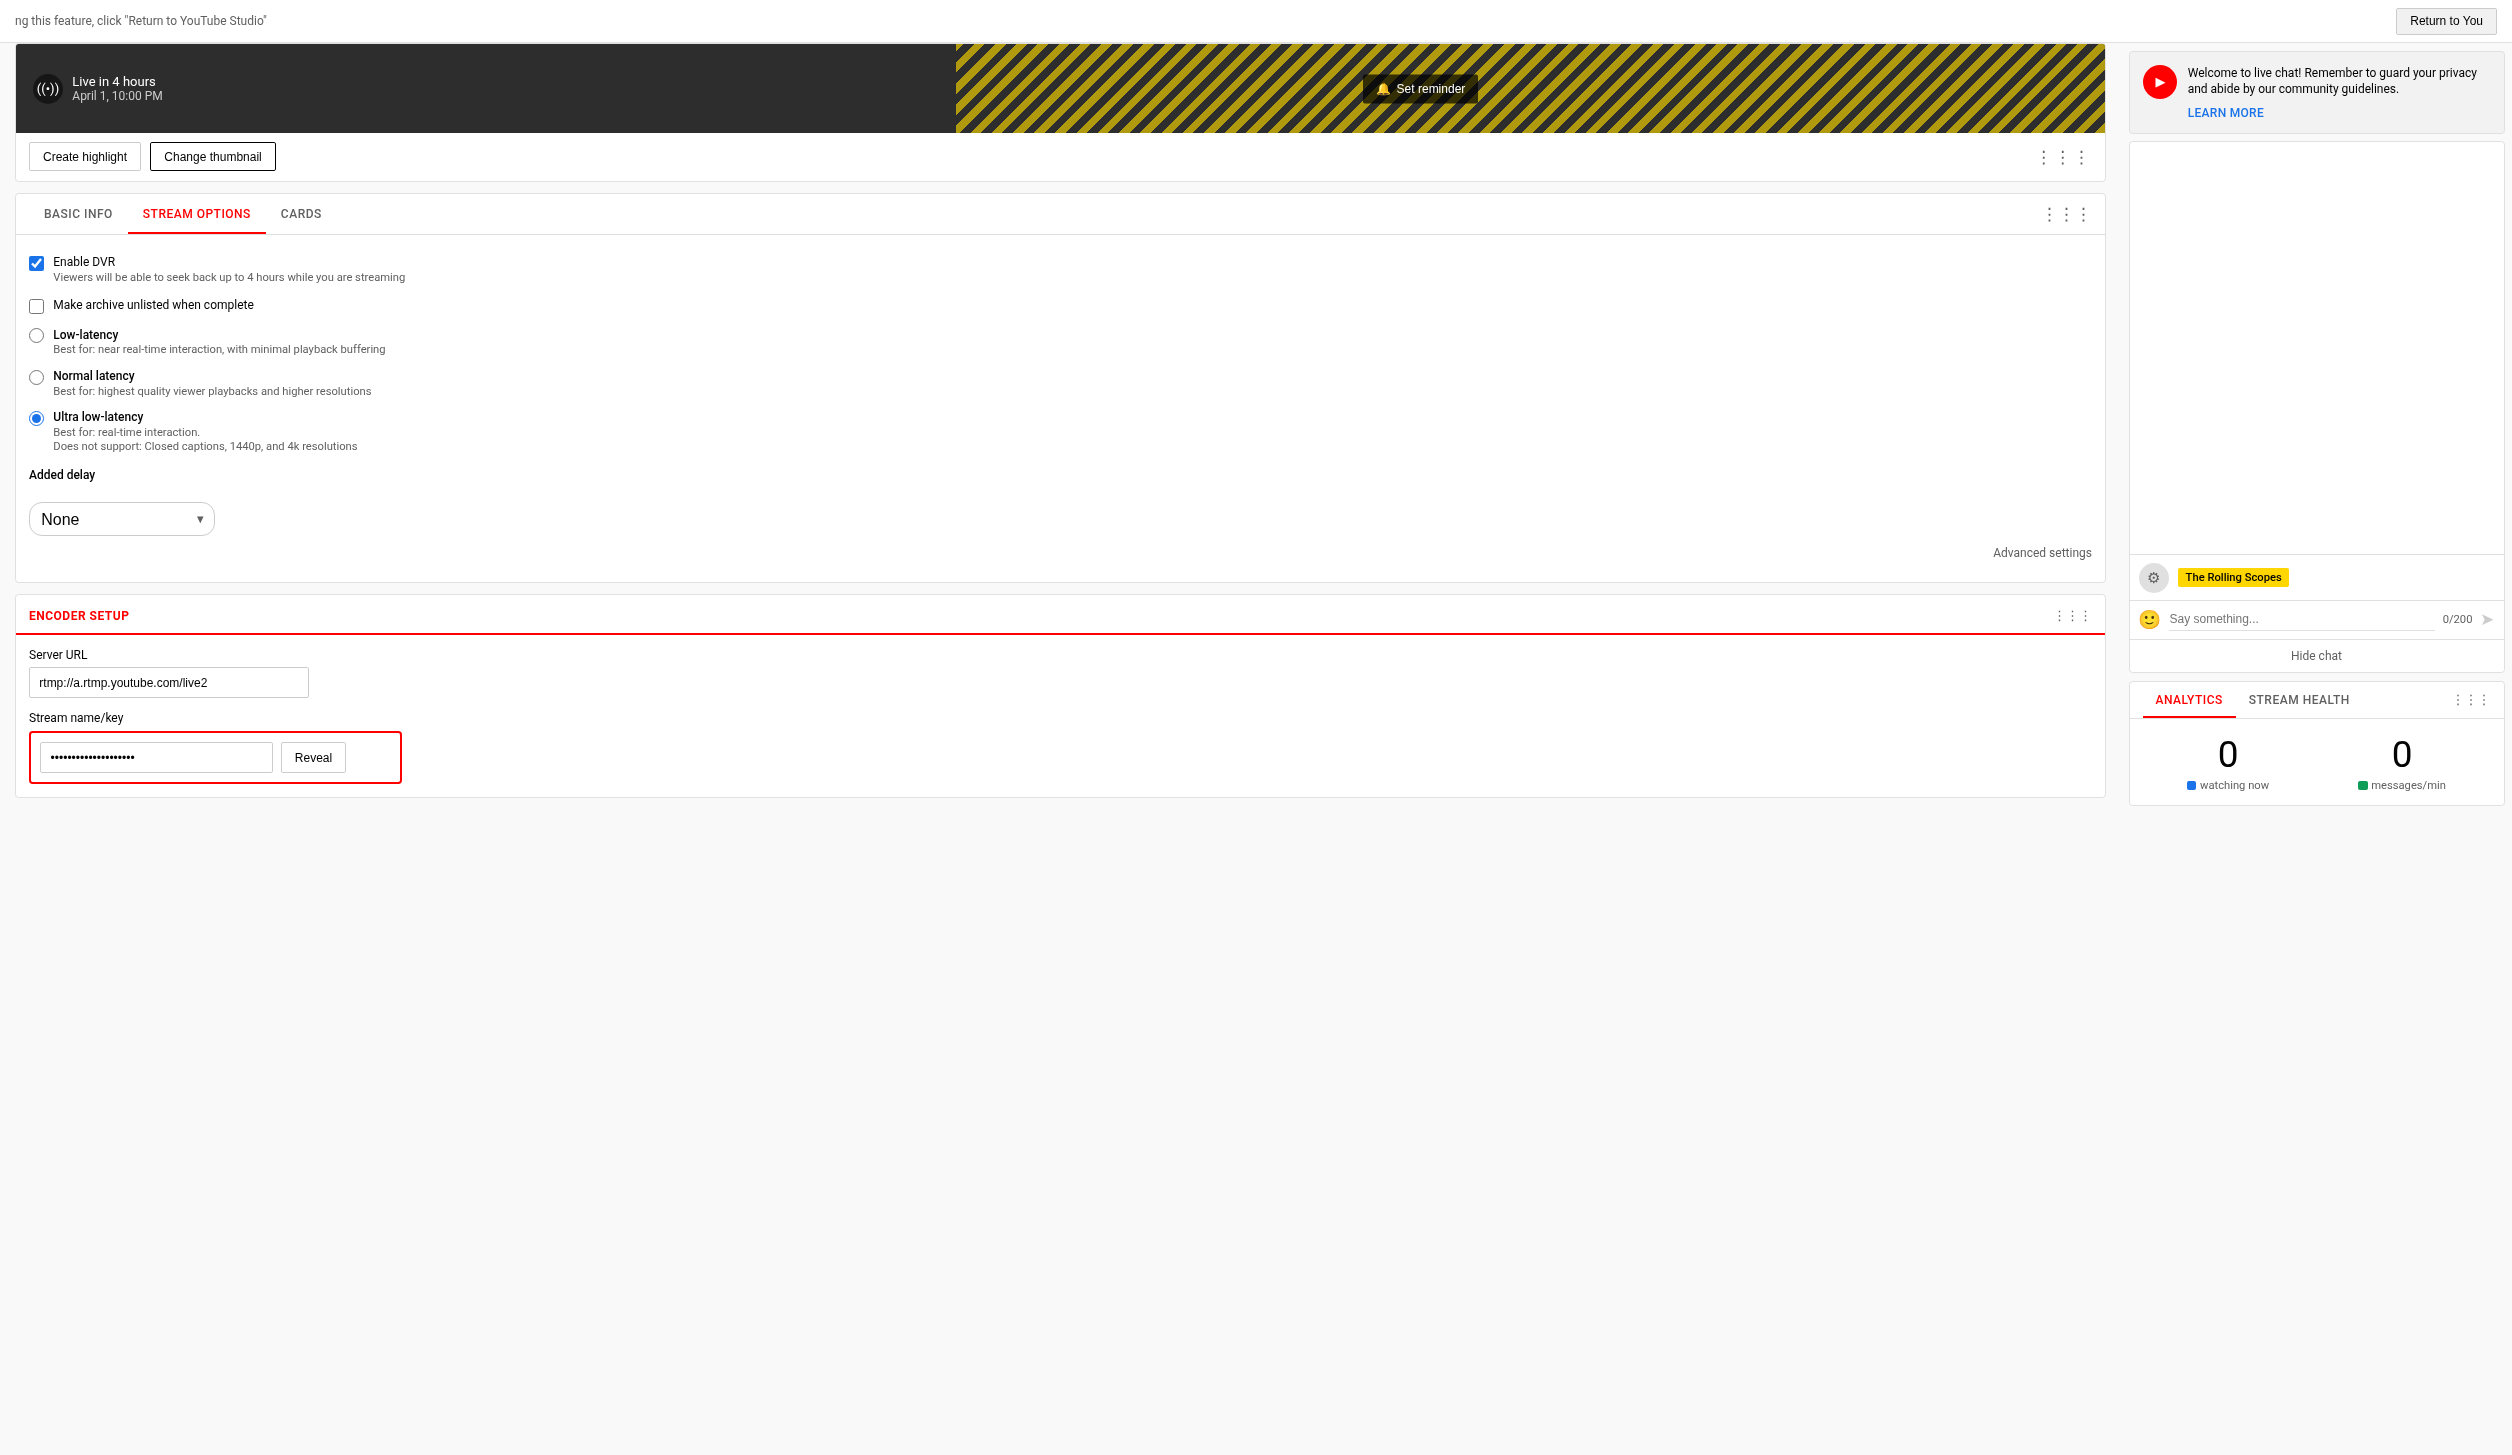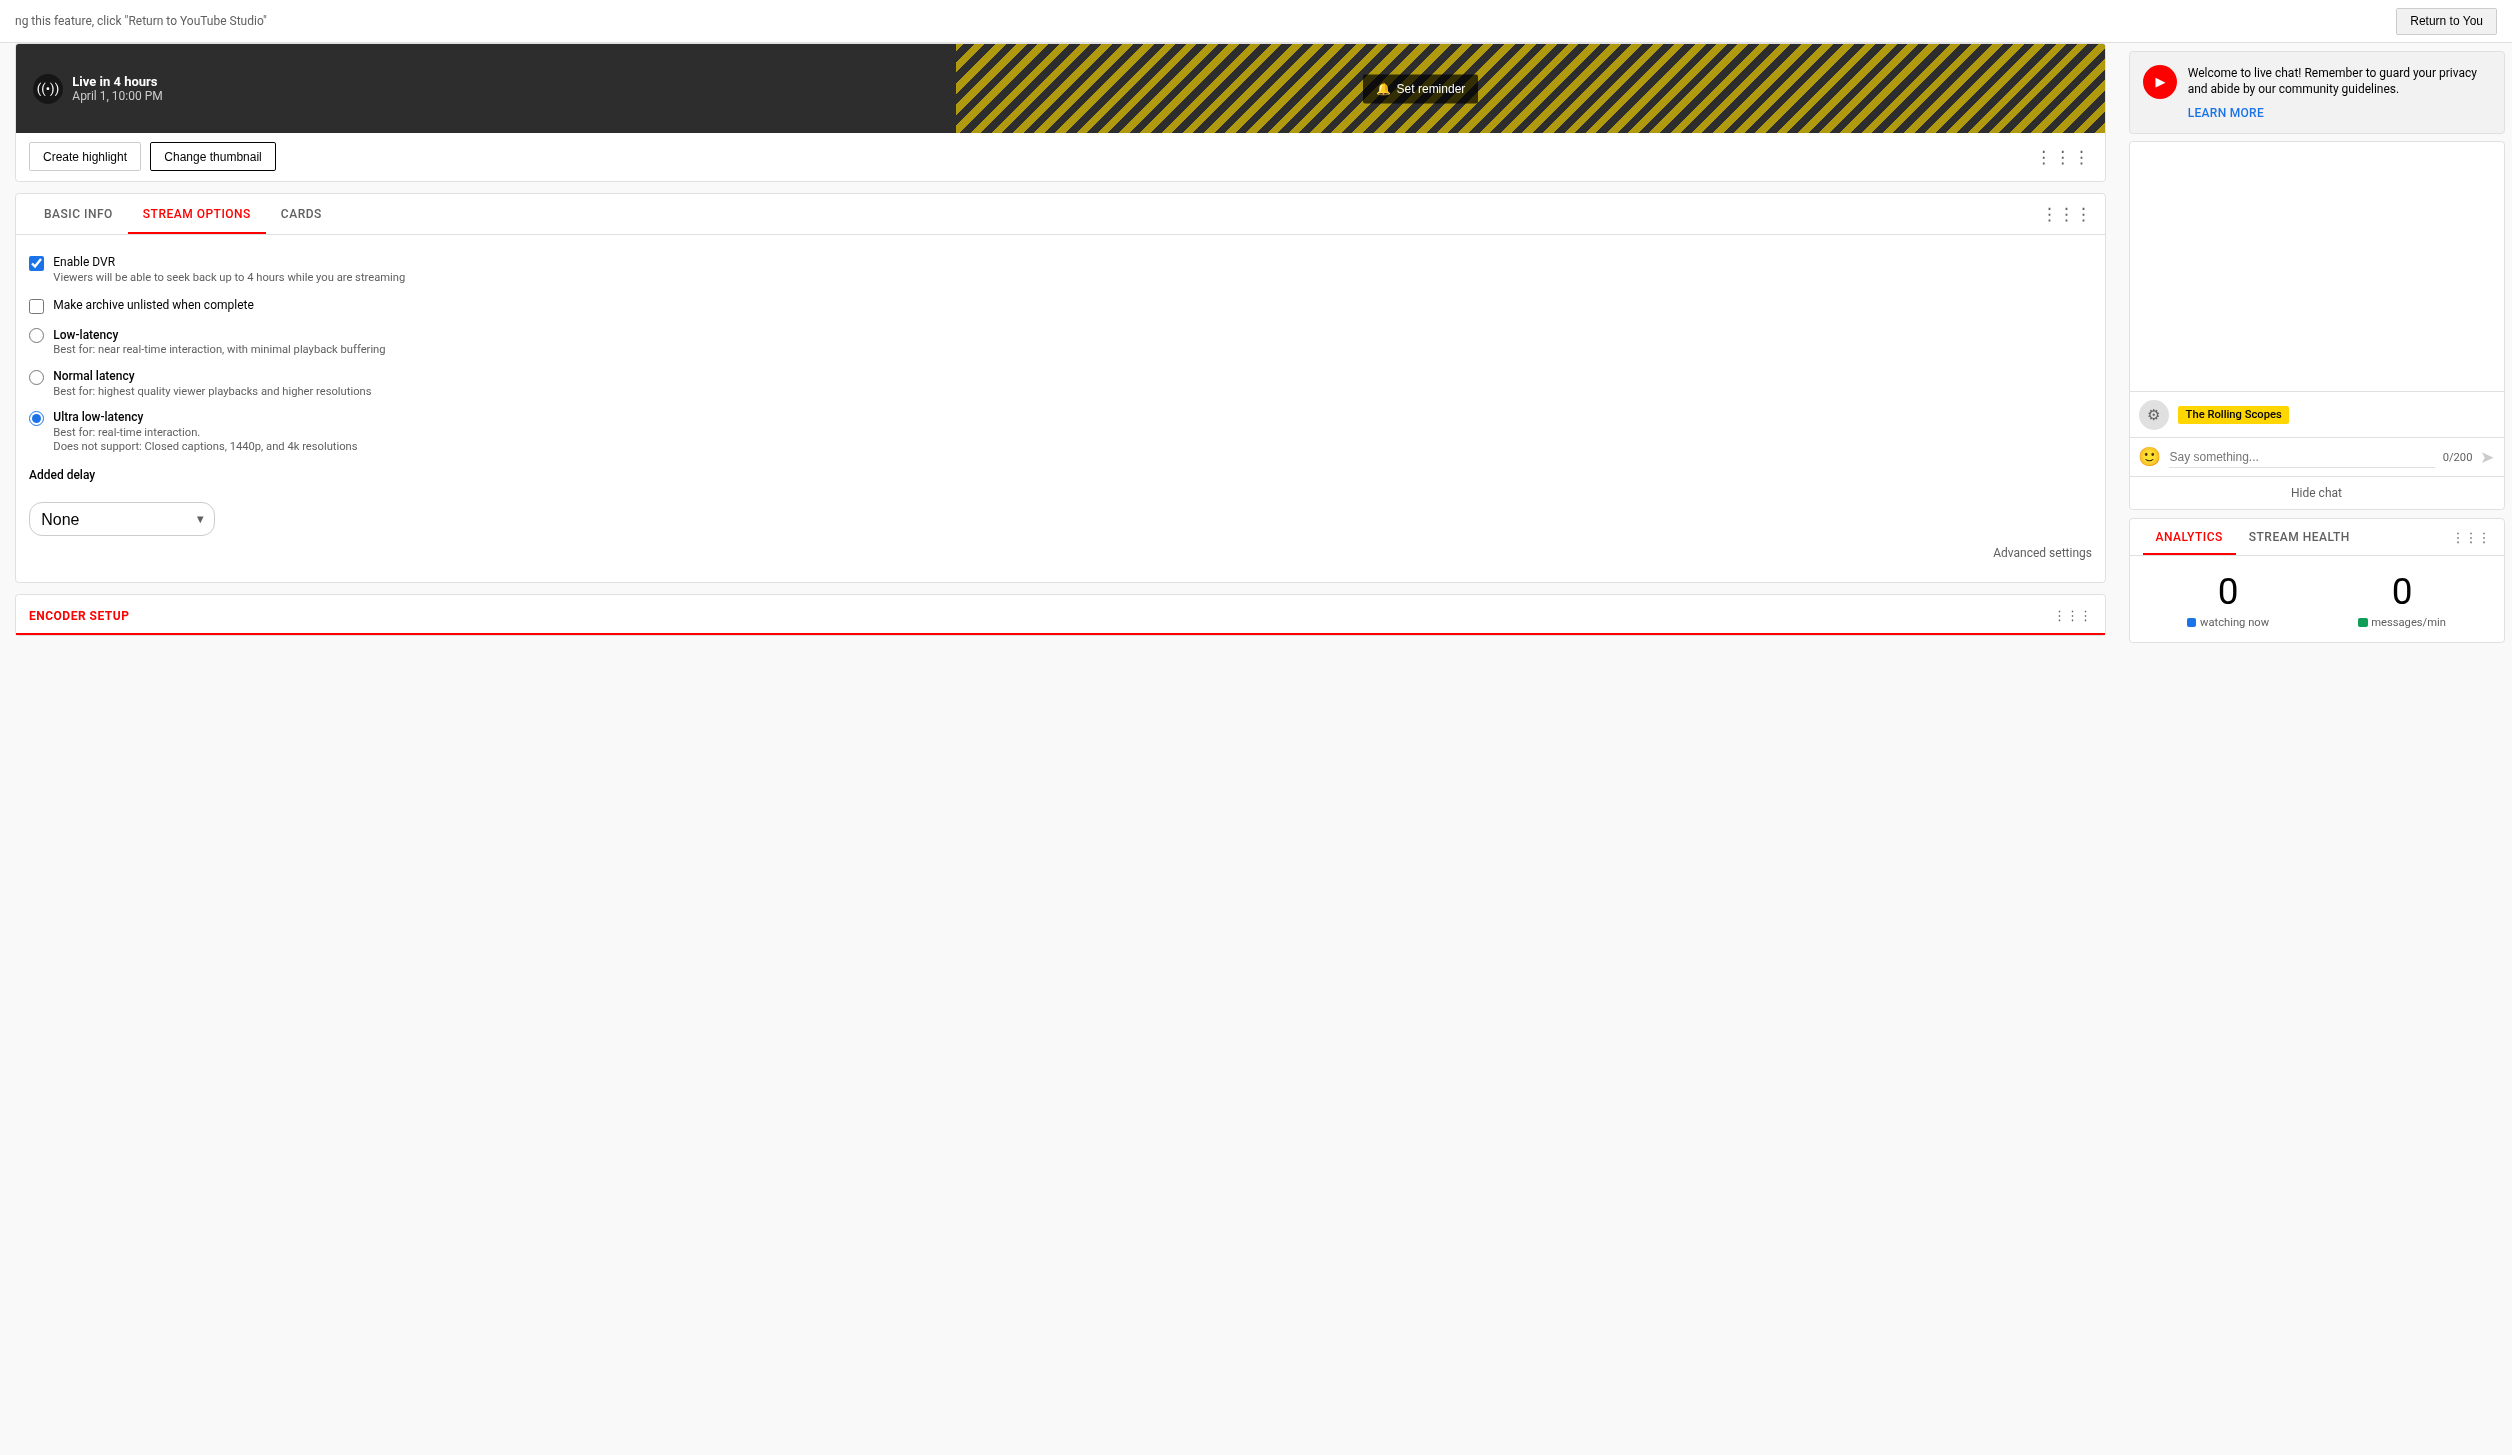--- a/index.html
+++ b/index.html
@@ -108,21 +108,21 @@
       font-size: 13px;
     }
 
     .live-text {
       display: flex;
       flex-direction: column;
     }
 
     .live-text .title {
       font-size: 13px;
-      font-weight: 700;
+      font-weight: 400;
     }
 
     .live-text .subtitle {
       font-size: 12px;
       color: #ccc;
     }
 
     .set-reminder-btn {
       position: absolute;
       right: 30%;
@@ -739,20 +739,32 @@
           <a>Advanced settings</a>
         </div>
       </div>
     </div>
 
     <div class="encoder-section">
       <div class="encoder-header">
         <span class="encoder-title">ENCODER SETUP</span>
         <div class="encoder-dots">⋮⋮⋮</div>
       </div>
+      <div class="encoder-content">
+        <div class="field-label">Server URL</div>
+        <input class="text-input" type="text" value="rtmp://a.rtmp.youtube.com/live2" style="">
+
+        <div class="field-label">Stream name/key</div>
+        <div class="stream-key-section">
+          <div class="stream-key-row">
+            <input class="stream-key-input" type="password" value="streamkeyplaceholder" style="">
+            <button class="btn-reveal">Reveal</button>
+          </div>
+        </div>
+      </div>
     </div>
 
   </div>
 
   <div class="right-panel">
 
     <div class="chat-welcome">
       <div class="yt-logo">
         <span class="yt-play">▶</span>
       </div>

